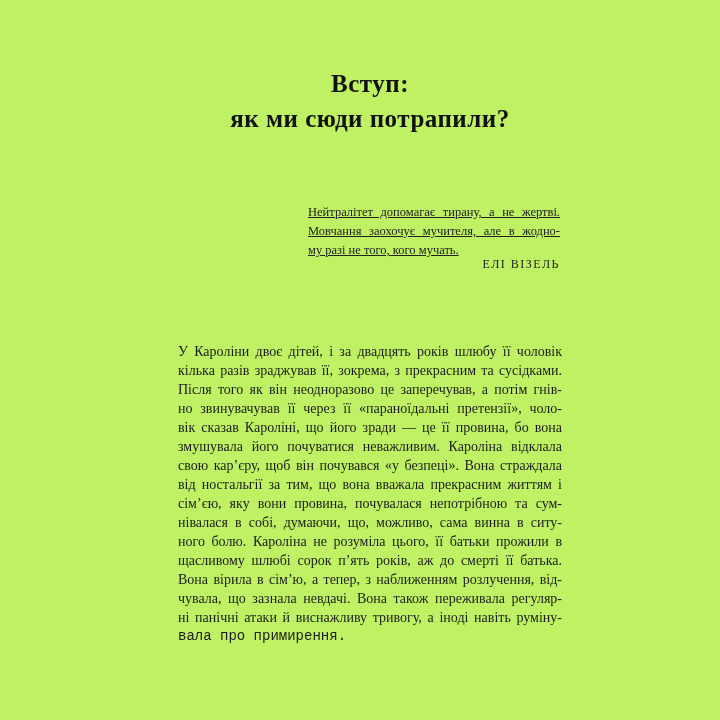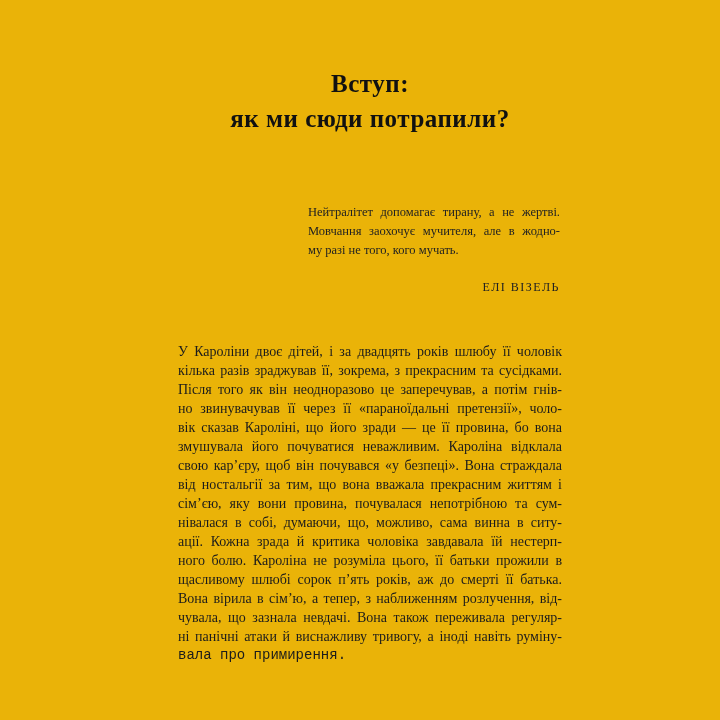--- a/index.html
+++ b/index.html
@@ -4,21 +4,21 @@
 <style>
   html, body {
     margin: 0;
     padding: 0;
     background: #ffffff;
   }
   .page {
     position: relative;
     width: 720px;
     height: 720px;
-    background: #eab308;
+    background: #bef264;
     font-family: "Liberation Serif", "DejaVu Serif", serif;
     color: #1c1c1c;
     overflow: hidden;
   }
   .content-column {
     position: absolute;
     left: 178px;
     width: 384px;
     top: 0;
     height: 720px;
@@ -36,33 +36,34 @@
     letter-spacing: 0.5px;
   }
   .epigraph {
     position: absolute;
     top: 203px;
     left: 130px; 
     width: 252px;
     font-size: 12.5px;
     line-height: 19px;
     color: #222222;
+    text-decoration: underline;
   }
   .epigraph .ep-line {
     text-align: justify;
     text-align-last: justify;
     white-space: nowrap;
   }
   .epigraph .ep-line.last {
     text-align-last: left;
     white-space: normal;
   }
   .attribution {
     position: absolute;
-    top: 280px;
+    top: 257px;
     left: 130px;
     width: 252px;
     text-align: right;
     font-size: 12px;
     letter-spacing: 1.5px;
     color: #222222;
   }
   .section-heading {
     position: absolute;
     top: 324px;
@@ -117,21 +118,20 @@
       <div class="line">У Кароліни двоє дітей, і за двадцять років шлюбу її чоловік</div>
       <div class="line">кілька разів зраджував її, зокрема, з прекрасним та сусідками.</div>
       <div class="line">Після того як він неодноразово це заперечував, а потім гнів-</div>
       <div class="line">но звинувачував її через її «параноїдальні претензії», чоло-</div>
       <div class="line">вік сказав Кароліні, що його зради — це її провина, бо вона</div>
       <div class="line">змушувала його почуватися неважливим. Кароліна відклала</div>
       <div class="line">свою кар’єру, щоб він почувався «у безпеці». Вона страждала</div>
       <div class="line">від ностальгії за тим, що вона вважала прекрасним життям і</div>
       <div class="line">сім’єю, яку вони провина, почувалася непотрібною та сум-</div>
       <div class="line">нівалася в собі, думаючи, що, можливо, сама винна в ситу-</div>
-      <div class="line">ації. Кожна зрада й критика чоловіка завдавала їй нестерп-</div>
       <div class="line">ного болю. Кароліна не розуміла цього, її батьки прожили в</div>
       <div class="line">щасливому шлюбі сорок п’ять років, аж до смерті її батька.</div>
       <div class="line">Вона вірила в сім’ю, а тепер, з наближенням розлучення, від-</div>
       <div class="line">чувала, що зазнала невдачі. Вона також переживала регуляр-</div>
       <div class="line">ні панічні атаки й виснажливу тривогу, а іноді навіть руміну-</div>
       <div class="line last">вала про примирення.</div>
     </div>
 
   </div>
 </div>

